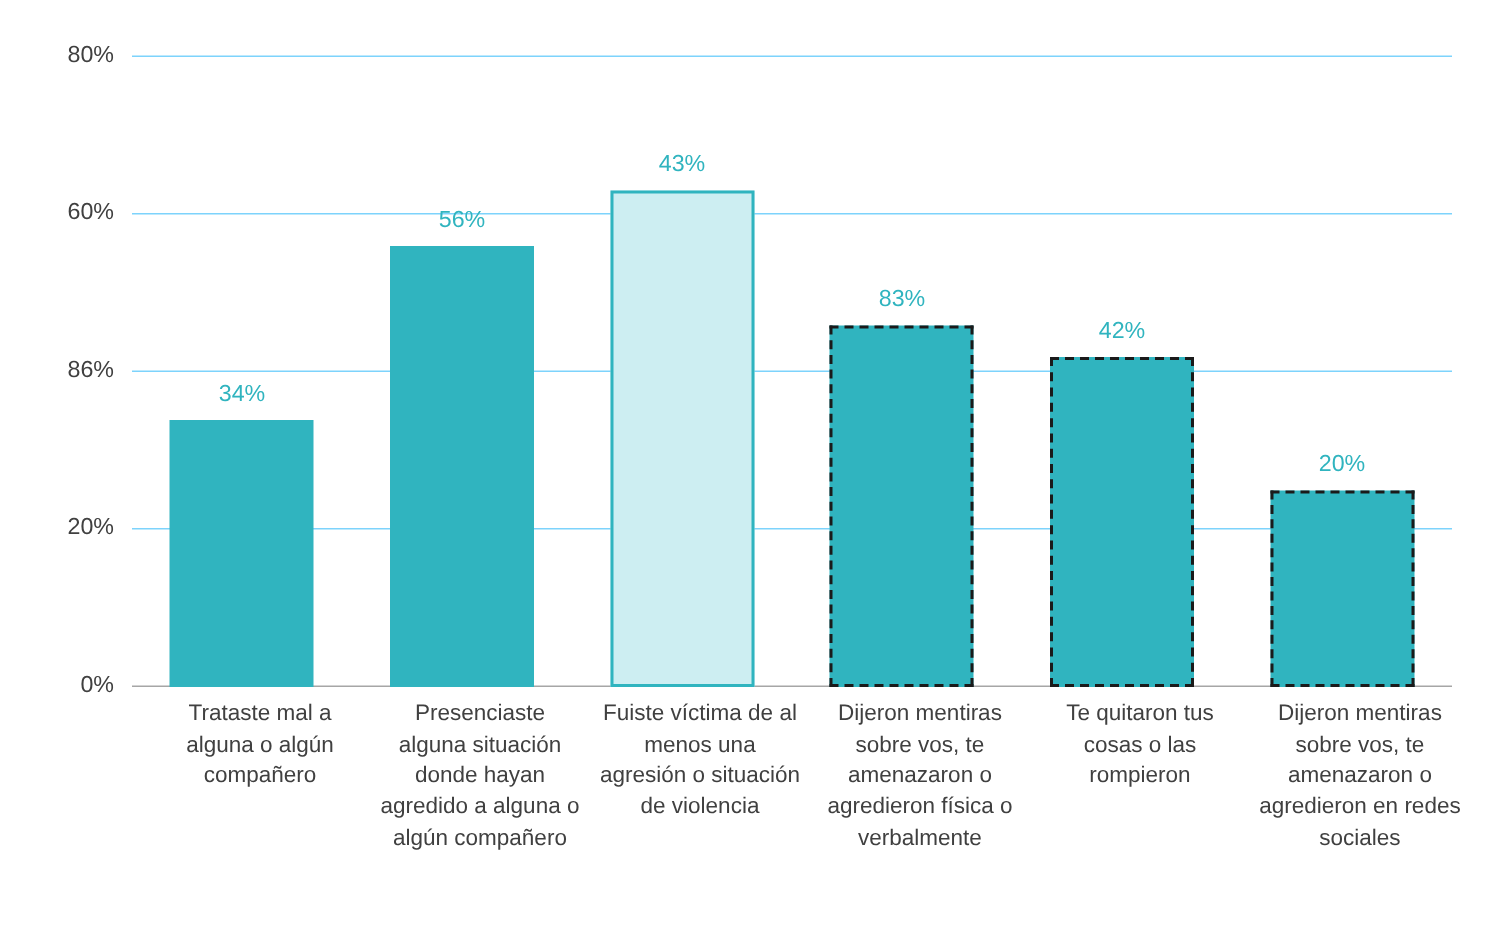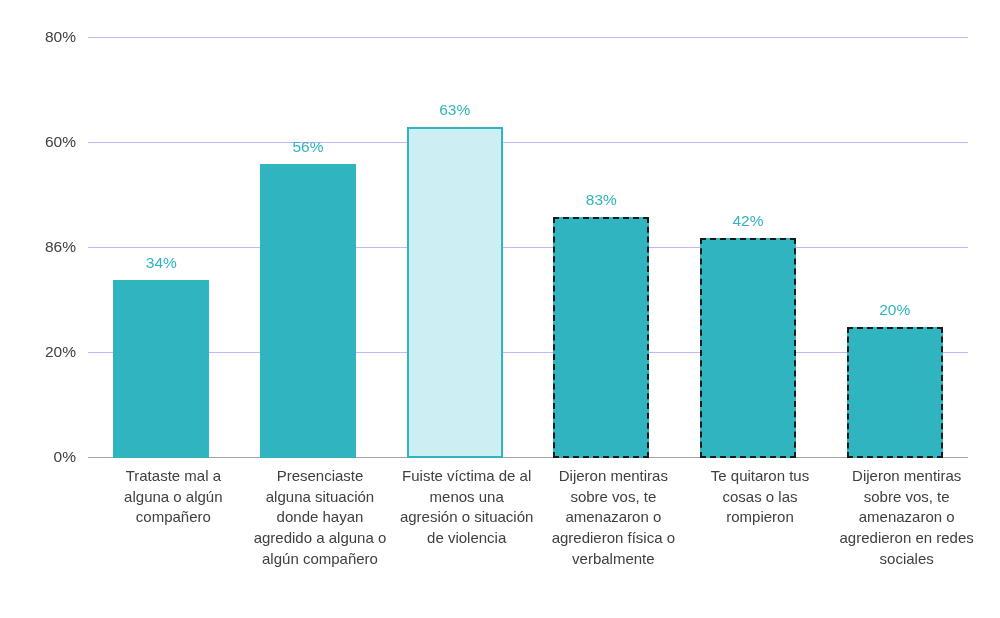--- a/index.html
+++ b/index.html
@@ -28,21 +28,21 @@
     width: 880px;
     height: 420px;
   }
 
   
   .gridline {
     position: absolute;
     left: 0;
     width: 100%;
     height: 1px;
-    background: #c4b5fd;
+    background: #7dd3fc;
   }
   .gridline.baseline {
     background: #a6a6a6;
   }
 
   
   .ytick {
     position: absolute;
     right: 100%;
     margin-right: 12px;
@@ -134,21 +134,21 @@
         <div class="bar-slot" style="left: 0px; width: 146.667px;">
           <div class="bar" style="height: 178.5px;"></div>
           <div class="bar-value" style="bottom: 186.5px;">34%</div>
         </div>
         <div class="bar-slot" style="left: 146.667px; width: 146.667px; text-align: center;">
           <div class="bar" style="height: 294px;"></div>
           <div class="bar-value" style="bottom: 302px;">56%</div>
         </div>
         <div class="bar-slot" style="left: 293.333px; width: 146.667px;">
           <div class="bar highlight" style="height: 330.75px;"></div>
-          <div class="bar-value" style="bottom: 338.75px;">63%</div>
+          <div class="bar-value" style="bottom: 338.75px;">43%</div>
         </div>
         <div class="bar-slot" style="left: 440px; width: 146.667px;">
           <div class="bar dashed" style="height: 241.5px;"></div>
           <div class="bar-value" style="bottom: 249.5px;">83%</div>
         </div>
         <div class="bar-slot" style="left: 586.667px; width: 146.667px;">
           <div class="bar dashed" style="height: 220.5px;"></div>
           <div class="bar-value" style="bottom: 228.5px;">42%</div>
         </div>
         <div class="bar-slot" style="left: 733.333px; width: 146.667px;">

